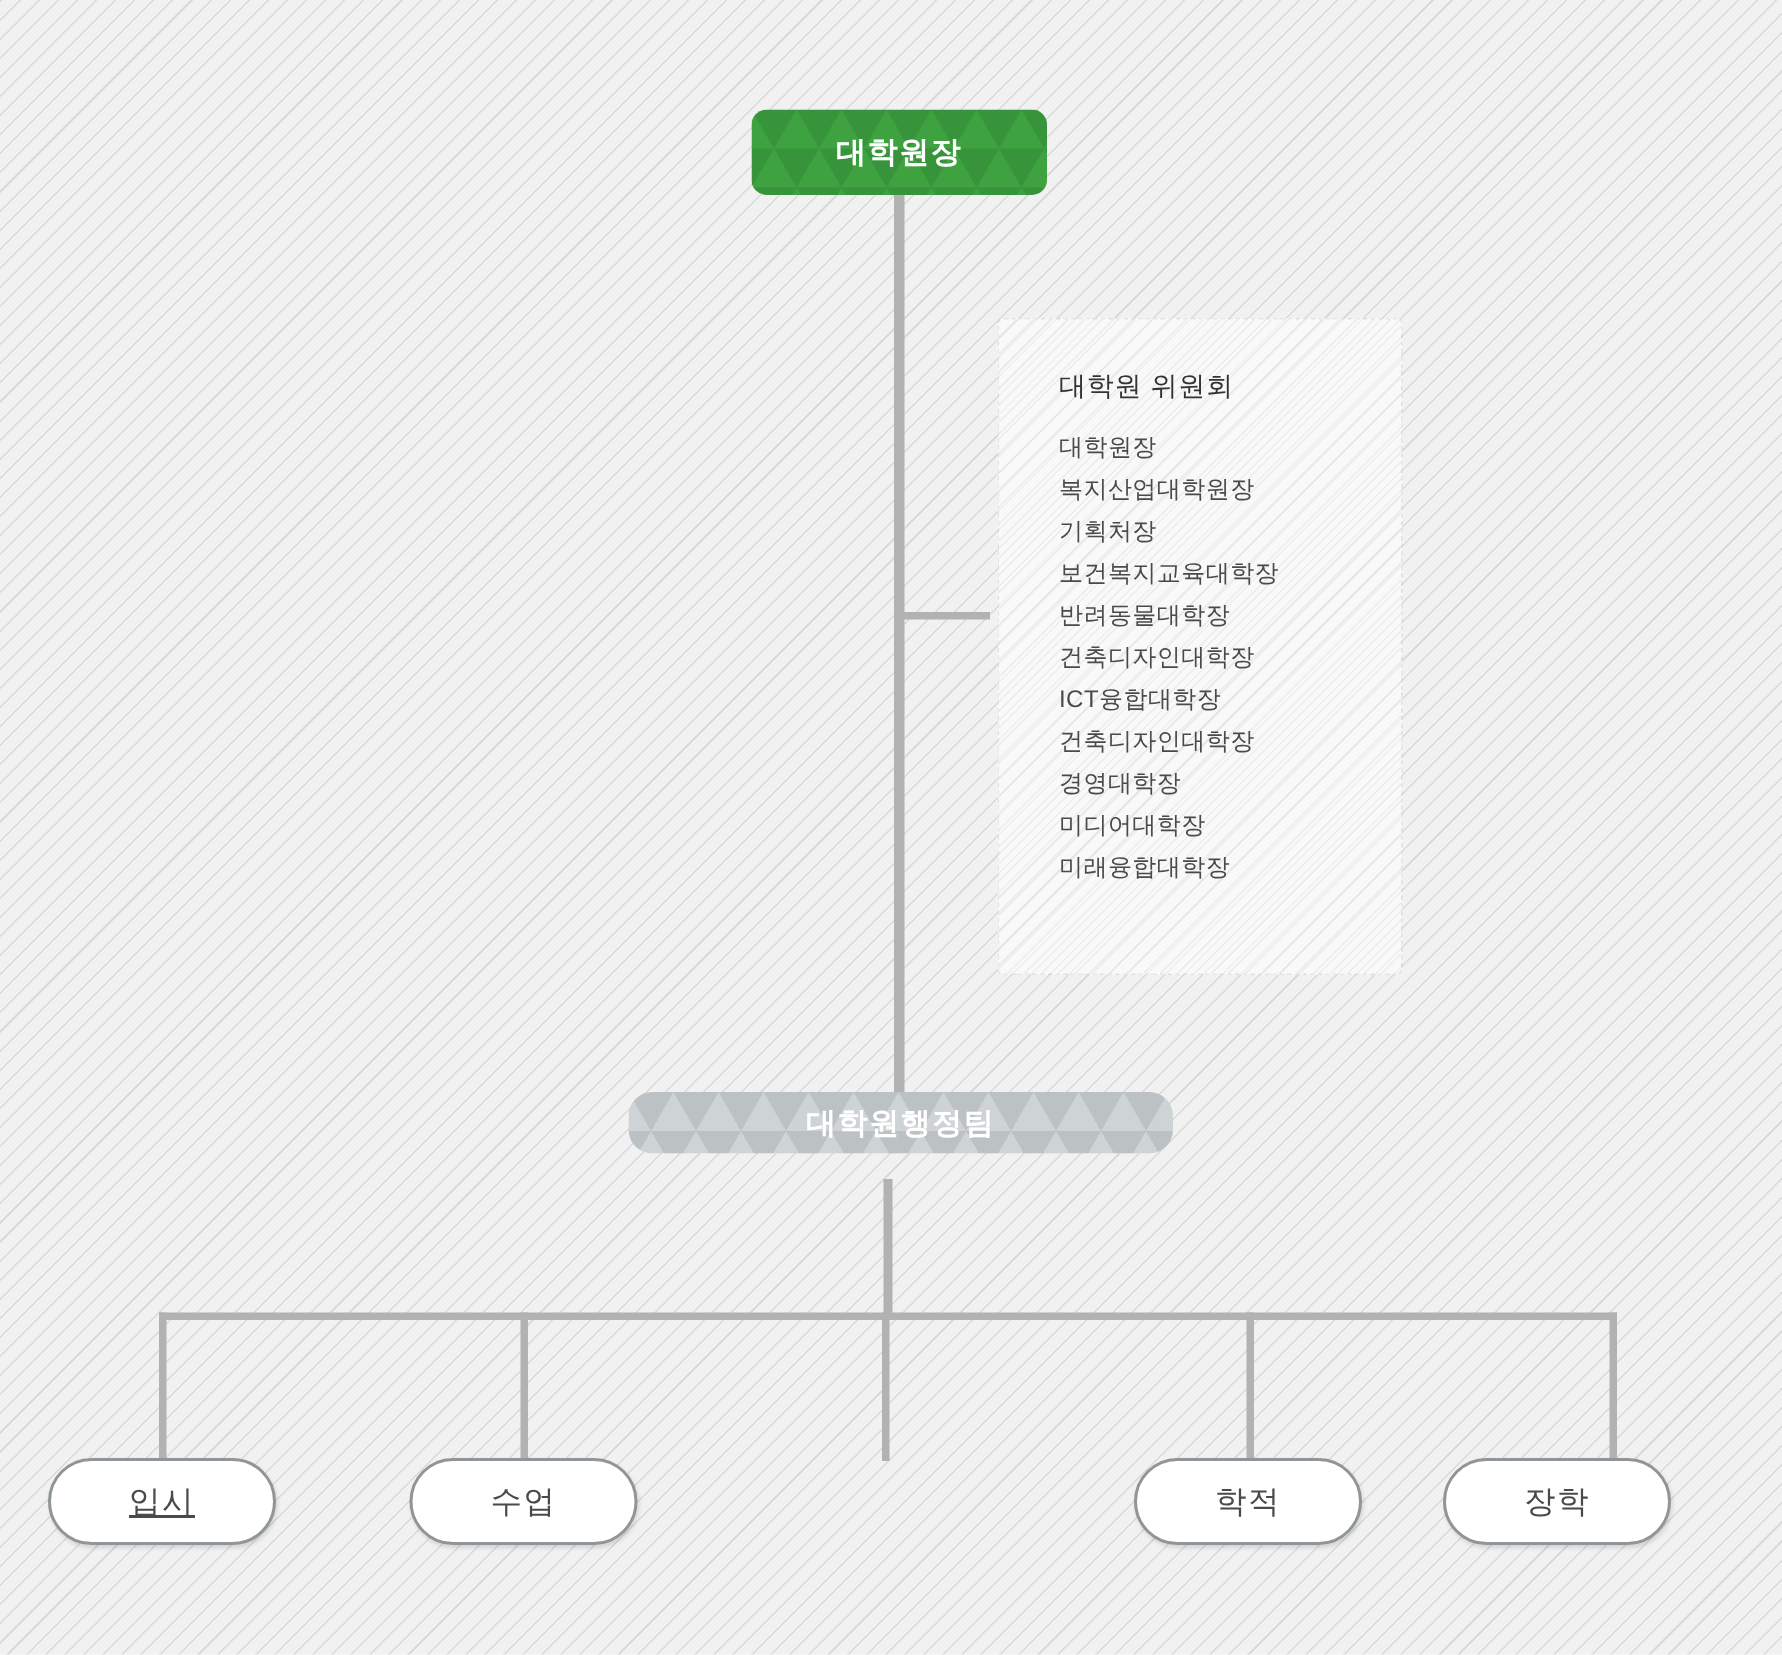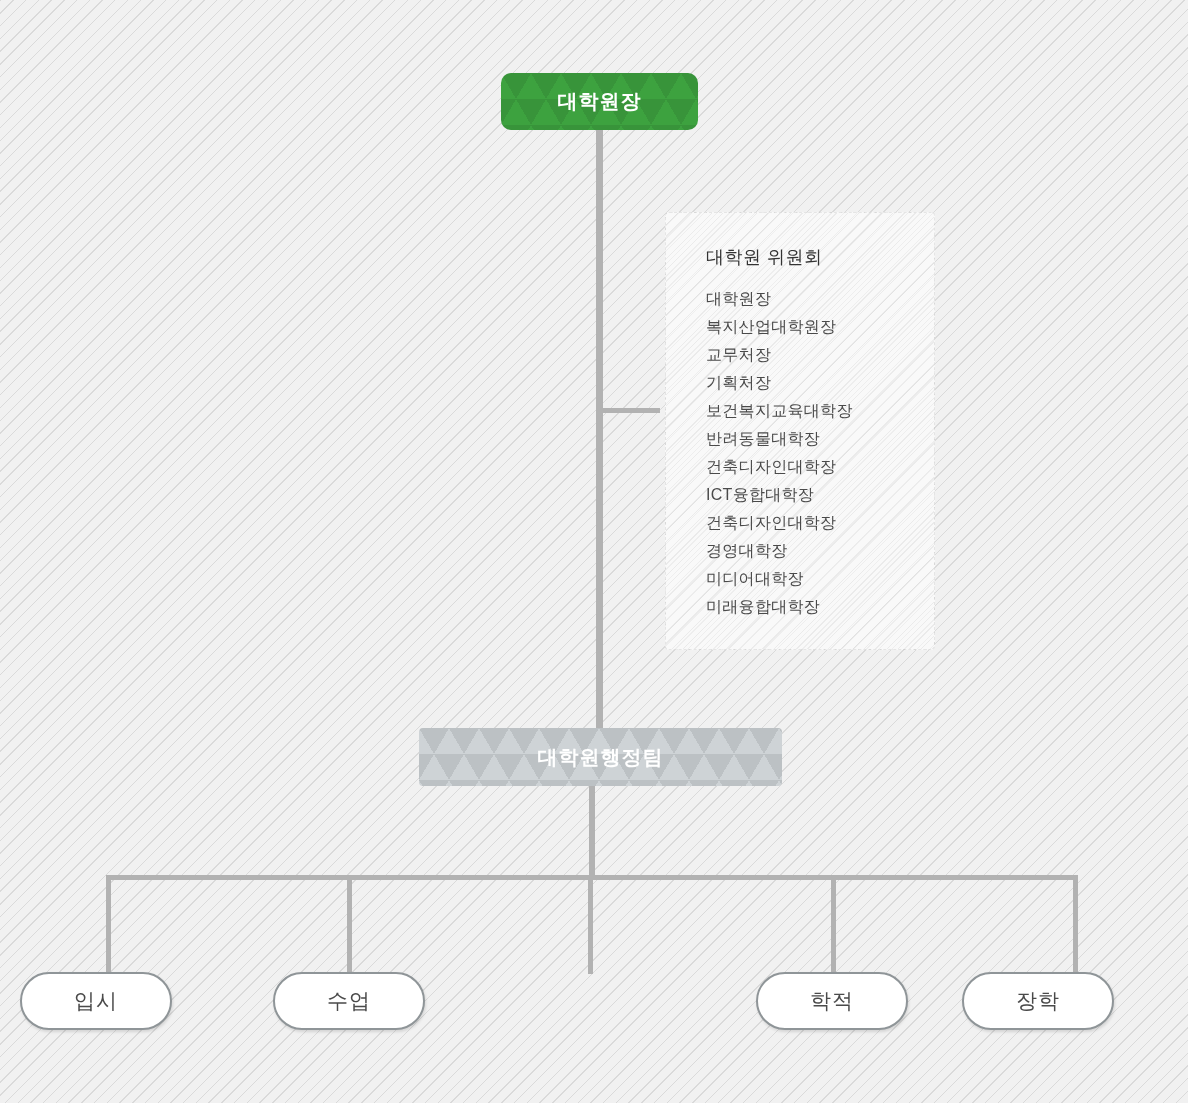--- a/index.html
+++ b/index.html
@@ -40,22 +40,22 @@
     letter-spacing: 1px;
   }
   .node-dean {
     left: 501px; top: 73px;
     width: 197px; height: 57px;
     border-radius: 10px;
     background-color: var(--node_green, #3da23f);
   }
   .node-admin {
     left: 419px; top: 728px;
-    width: 363px; height: 58px;
-    border-radius: 4px;
+    width: 363px; height: 41px;
+    border-radius: 16px;
     background-color: var(--node_gray, #ced3d6);
   }
 
   
   .line {
     position: absolute;
     background-color: var(--connector, #b2b2b2);
   }
   .v-main   { left: 596px; top: 130px; width: 7px;  height: 598px; }
   .h-branch { left: 599px; top: 408px; width: 61px; height: 5px;  }
@@ -114,21 +114,21 @@
     background: #ffffff;
     display: flex;
     align-items: center;
     justify-content: center;
     font-size: 21px;
     font-weight: 500;
     color: var(--text_dark, #4a4a4a);
     letter-spacing: 1px;
     box-shadow: 1px 2px 3px rgba(0,0,0,0.12);
   }
-  .pill-0 { left: 20px; }
+  .pill-0 { left: 32px; text-decoration: underline; }
   .pill-1 { left: 273px; align-items: center; }
   .pill-2 { left: 514px; }
   .pill-3 { left: 756px; }
   .pill-4 { left: 962px; }
 </style>
 </head>
 <body>
 
 <div class="stage">
 
@@ -137,21 +137,20 @@
   </div>
 
   <div class="line v-main"></div>
   <div class="line h-branch"></div>
 
   <div class="panel">
     <div class="panel-title">대학원 위원회</div>
     <ul class="panel-list">
       <li>대학원장</li>
       <li>복지산업대학원장</li>
-      <li>교무처장</li>
       <li>기획처장</li>
       <li>보건복지교육대학장</li>
       <li>반려동물대학장</li>
       <li>건축디자인대학장</li>
       <li>ICT융합대학장</li>
       <li>건축디자인대학장</li>
       <li>경영대학장</li>
       <li>미디어대학장</li>
       <li>미래융합대학장</li>
     </ul>

